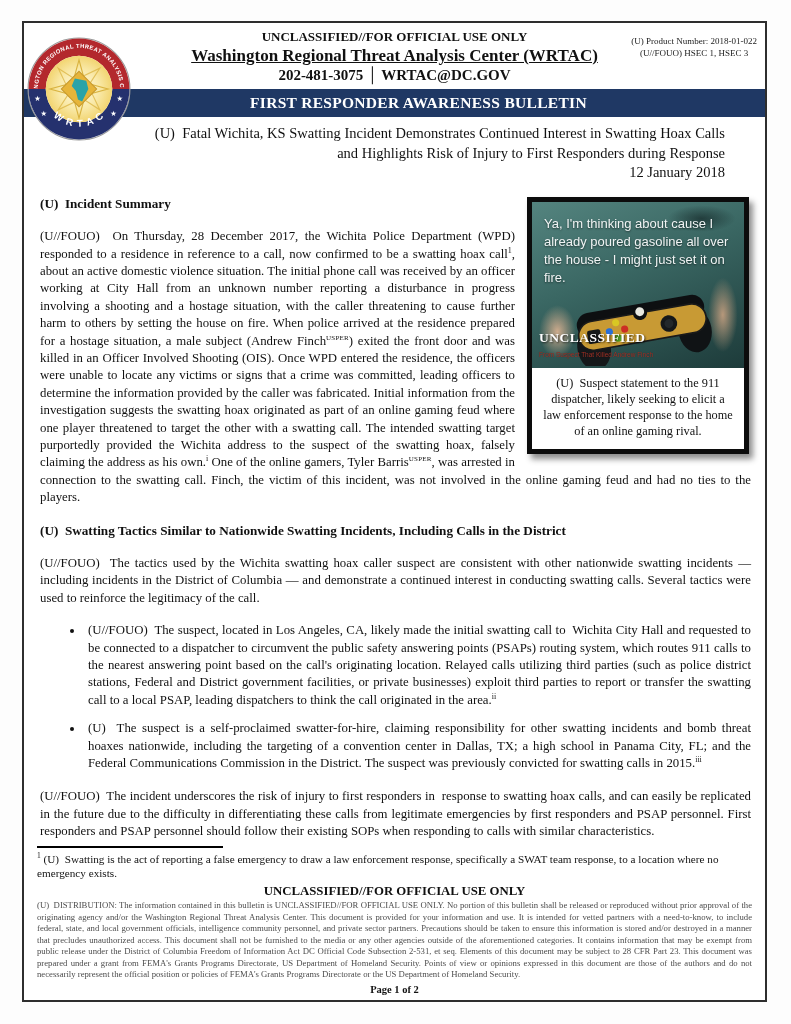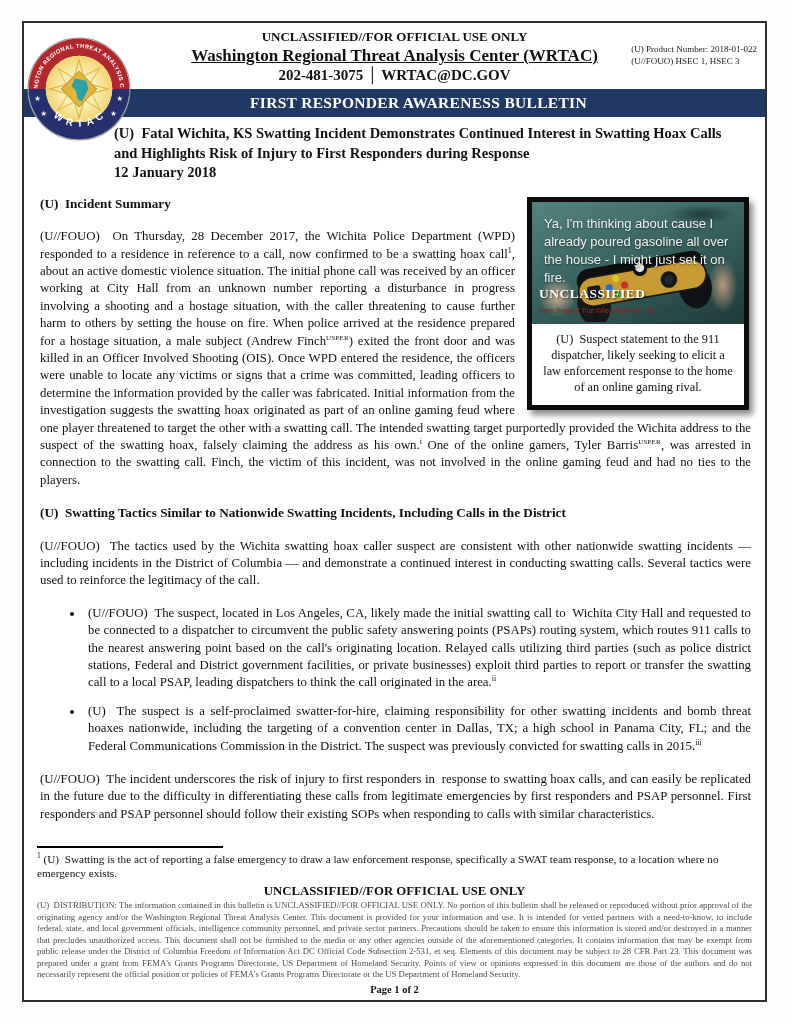--- a/index.html
+++ b/index.html
@@ -6,55 +6,55 @@
   html,body { background:#fdfdfd; width:791px; }
   body { font-family:"Liberation Serif", serif; color:#111; position:relative; height:1024px; }
 
   .doc {
     position:absolute; left:22px; top:21px; width:745px; height:981px;
     border:2px solid #2e2e2e; background:#fff;
   }
 
   
   .hdr { position:relative; padding-top:6px; text-align:center; }
-  .hdr-right { position:absolute; top:20px; right:8px; text-align:left;
+  .hdr-right { position:absolute; top:12px; right:8px; text-align:center;
                font-size:9px; line-height:1.35; color:#222; }
   .h1 { font-weight:bold; font-size:13px; }
   .h2 { font-weight:bold; font-size:17px; margin-top:1px;text-decoration:underline; }
   .h3 { font-weight:bold; font-size:15px; margin-top:1px; }
 
   .banner {
     margin-top:5px; background:#1f3864; color:#fff; text-align:center;
     font-weight:bold; font-size:15.5px; padding:5px 12px 5px 60px; letter-spacing:.3px;
   }
 
   .logo { position:absolute; left:3px; top:14px; width:104px; height:104px; z-index:5; }
 
-  .title { text-align:left; font-weight:bold; font-size:14.5px; line-height:1.35;
+  .title { text-align:right; font-weight:normal; font-size:14.5px; line-height:1.35;
            margin-top:7px; padding:0 40px 0 90px; }
 
   
   .bodyc { padding:12px 14px 0 16px; font-size:12.8px; line-height:17.4px; }
   .just { text-align:justify;margin-top:16px; }
   h4 { font-size:13.2px; font-weight:bold; margin:0 0 1px 0; }
   .sect { margin-top:15px; }
   sup { font-size:8px; vertical-align:super; line-height:0; }
   sup.usper { font-size:7px; letter-spacing:.2px; }
 
   ul.blts { margin:15px 0 0 44px; padding:0; }
   ul.blts li { text-align:justify; margin-bottom:11px; padding-left:4px; }
 
   
   figure.shot {
     float:right; width:222px; margin:2px 2px 8px 12px;
     border:5px solid #0c0c0c; background:#fff;
     box-shadow:4px 5px 6px rgba(0,0,0,.45);
   }
   .photo {
-    position:relative; height:122px; overflow:hidden;
+    position:relative; height:166px; overflow:hidden;
     background:
       radial-gradient(closest-side at 12% 78%, rgba(214,176,144,.95), rgba(214,176,144,0) 72%),
       radial-gradient(closest-side at 90% 68%, rgba(198,160,128,.9), rgba(198,160,128,0) 70%),
       radial-gradient(closest-side at 80% 10%, rgba(10,22,24,.55), rgba(10,22,24,0) 80%),
       linear-gradient(158deg, #54847f 0%, #3a6763 42%, #1d3b3a 100%);
   }
   .quote {
     position:relative; z-index:3; padding:13px 12px 0 12px;
     font-family:"Liberation Sans", sans-serif; font-size:13px; line-height:1.38;
     color:#f0f4f4; text-shadow:0 1px 2px rgba(0,0,0,.55);

